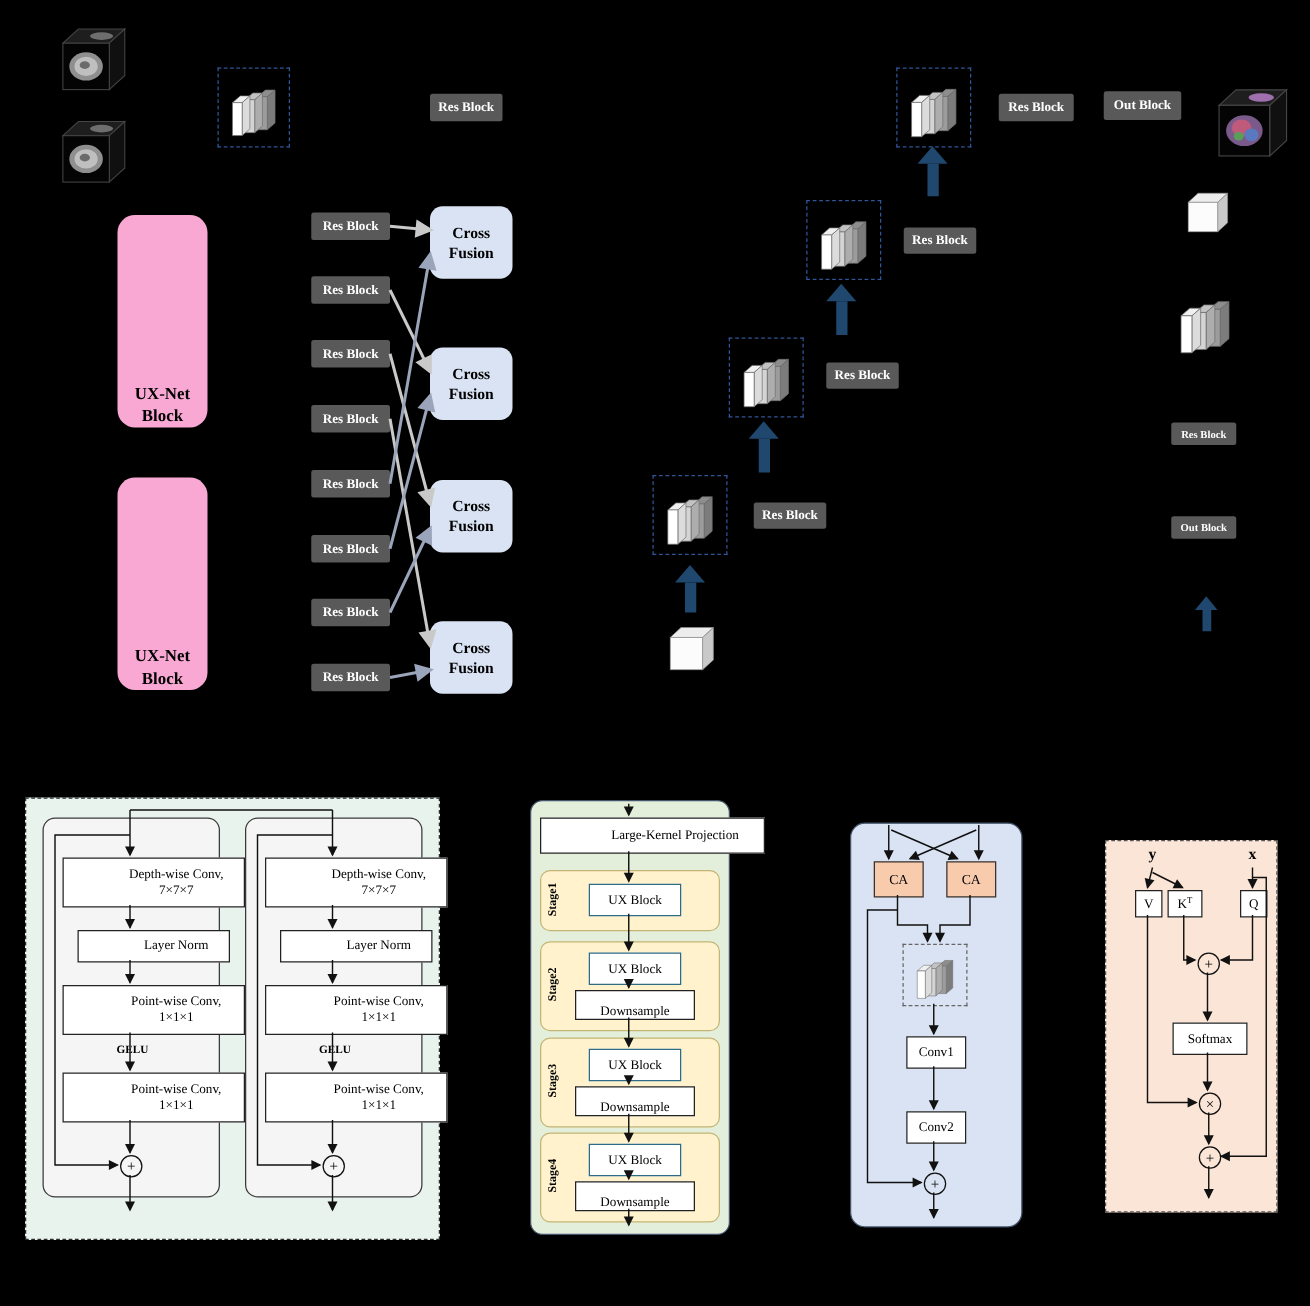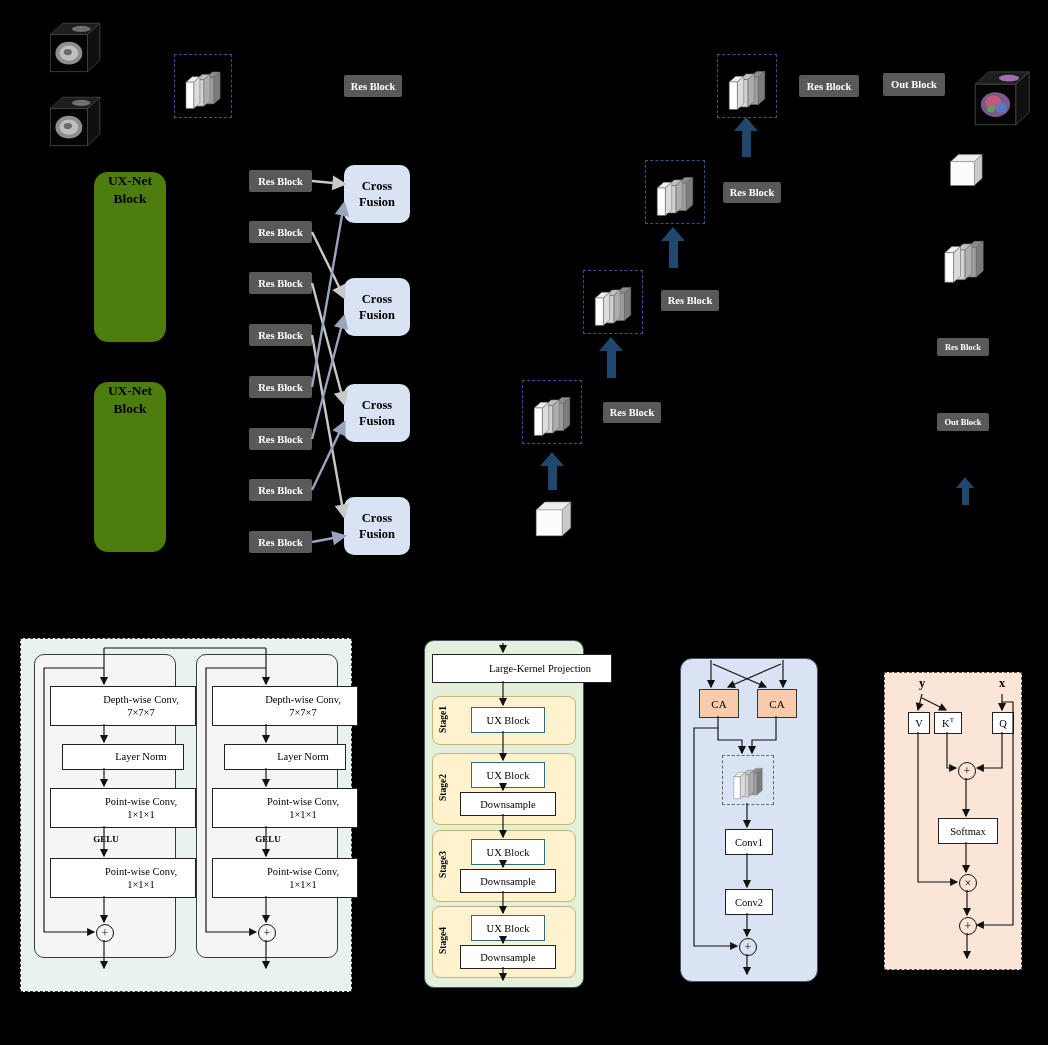--- a/index.html
+++ b/index.html
@@ -2,22 +2,22 @@
 <html><head>
 <meta charset="utf-8">
 <style>
   html,body{margin:0;padding:0;background:#000;}
   .stage{position:relative;width:1048px;height:1045px;background:#000;overflow:hidden;
          font-family:"Liberation Serif","DejaVu Serif",serif;color:#000;}
   .abs{position:absolute;}
   .resblock{position:absolute;background:#595959;color:#fff;font-weight:700;font-size:10.5px;
             display:flex;align-items:center;justify-content:center;border-radius:2px;}
   .resblock.sm{font-size:8.5px;}
-  .greenblk{position:absolute;background:#4d7c0f;border-radius:14px;display:flex;flex-direction:column;
-            align-items:center;justify-content:flex-start;font-weight:700;font-size:13.5px;line-height:1.35;}
+  .greenblk{position:absolute;background:#f9a8d4;border-radius:14px;display:flex;flex-direction:column;
+            align-items:center;justify-content:flex-end;font-weight:700;font-size:13.5px;line-height:1.35;}
   .fusion{position:absolute;background:#d9e3f3;border-radius:10px;display:flex;flex-direction:column;
           align-items:center;justify-content:center;font-weight:700;font-size:12.5px;line-height:1.3;}
   .dashbox{position:absolute;border:1.8px dashed #2f5597;display:flex;align-items:center;justify-content:center;}
   .nv{position:absolute;width:24px;display:flex;flex-direction:column;align-items:center;}
   .nv-h{width:0;height:0;border-left:12px solid transparent;border-right:12px solid transparent;
         border-bottom:14px solid #20486f;}
   .nv-s{width:9px;background:#20486f;}
   .nv.sm{width:18px;}
   .nv.sm .nv-h{border-left:9px solid transparent;border-right:9px solid transparent;border-bottom:11px solid #20486f;}
   .nv.sm .nv-s{width:7px;}
@@ -27,21 +27,21 @@
         align-items:center;justify-content:center;font-size:10.5px;line-height:1.25;text-align:center;padding-left:36px;}
   .gelu{position:absolute;font-weight:700;font-size:9px;text-align:center;background:#f5f5f5;padding:0 2px;}
   .op{position:absolute;width:16px;height:16px;border:1.2px solid #111;border-radius:50%;
       display:flex;align-items:center;justify-content:center;font-size:12px;line-height:1;}
   .panelB{position:absolute;background:#e4efdb;border:1.6px solid #43546b;border-radius:10px;}
   .stagebox{position:absolute;background:#fff2cc;border:1px solid #c3b573;border-radius:8px;}
   .vlabel{position:absolute;writing-mode:vertical-rl;transform:rotate(180deg);font-weight:700;font-size:9.5px;
           display:flex;align-items:center;justify-content:center;}
   .uxbox{position:absolute;background:#fff;border:1.2px solid #2e6b85;display:flex;align-items:center;
          justify-content:center;font-size:10.5px;}
-  .dsbox{position:absolute;background:#fff;border:1.1px solid #222;display:flex;align-items:center;
+  .dsbox{position:absolute;background:#fff;border:1.1px solid #222;display:flex;align-items:flex-end;
          justify-content:center;font-size:10.5px;}
   .panelC{position:absolute;background:#d9e3f3;border:1.6px solid #43546b;border-radius:12px;}
   .cabox{position:absolute;background:#f8cbad;border:1.2px solid #333;display:flex;align-items:center;
          justify-content:center;font-size:11px;}
   .dashslab{position:absolute;border:1.4px dashed #666;display:flex;align-items:center;justify-content:center;}
   .panelD{position:absolute;background:#fbe5d6;border:1.6px dashed #555;}
   .tinybox{position:absolute;background:#fff;border:1.1px solid #222;display:flex;align-items:center;
            justify-content:center;font-size:10.5px;}
   .xylabel{position:absolute;font-weight:700;font-size:12.5px;text-align:center;}
   .overlay{position:absolute;left:0;top:0;pointer-events:none;}

